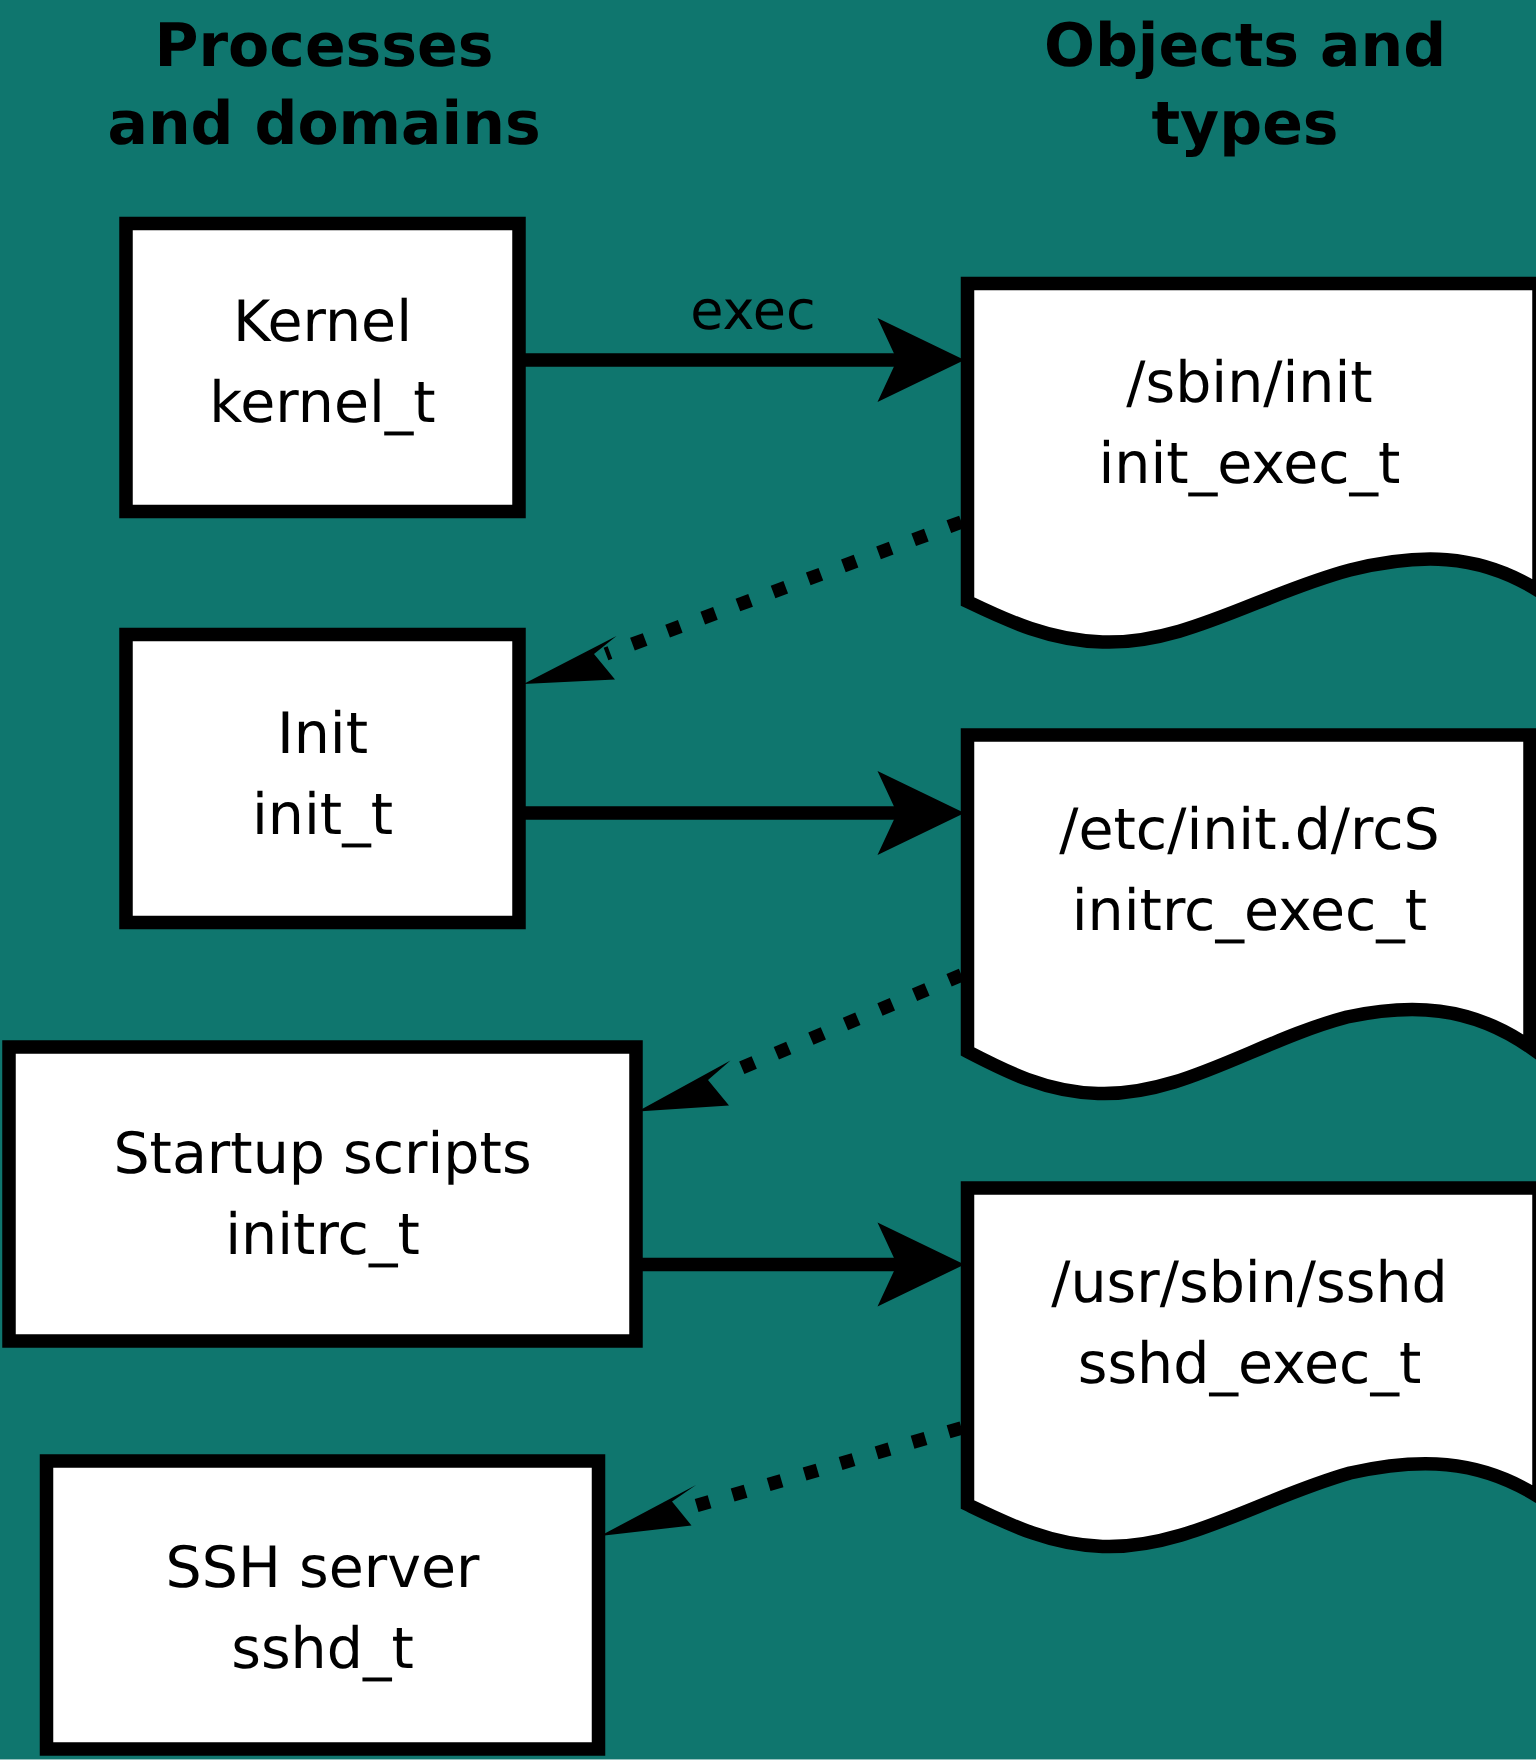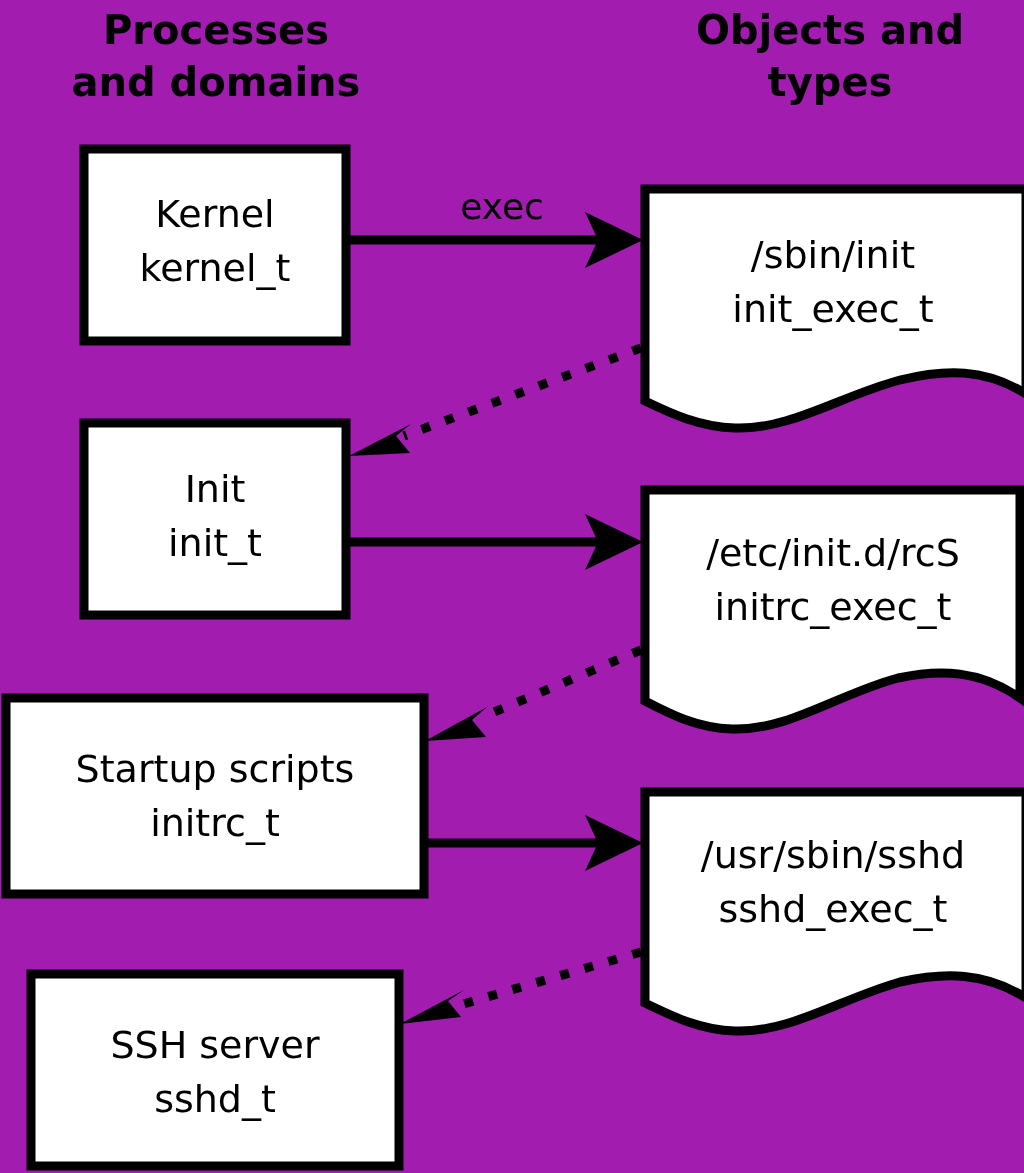--- a/index.html
+++ b/index.html
@@ -10,21 +10,21 @@
   body {
     width: 1024px;
     height: 1173px;
     font-family: "DejaVu Sans", sans-serif;
     overflow: hidden;
   }
   #diagram {
     position: relative;
     width: 1024px;
     height: 1173px;
-    background: #a21caf;
+    background: #0f766e;
     text-align: right;
   }
   svg.canvas {
     position: absolute;
     top: 0;
     left: 0;
     width: 1024px;
     height: 1173px;
   }
   .col-header {

